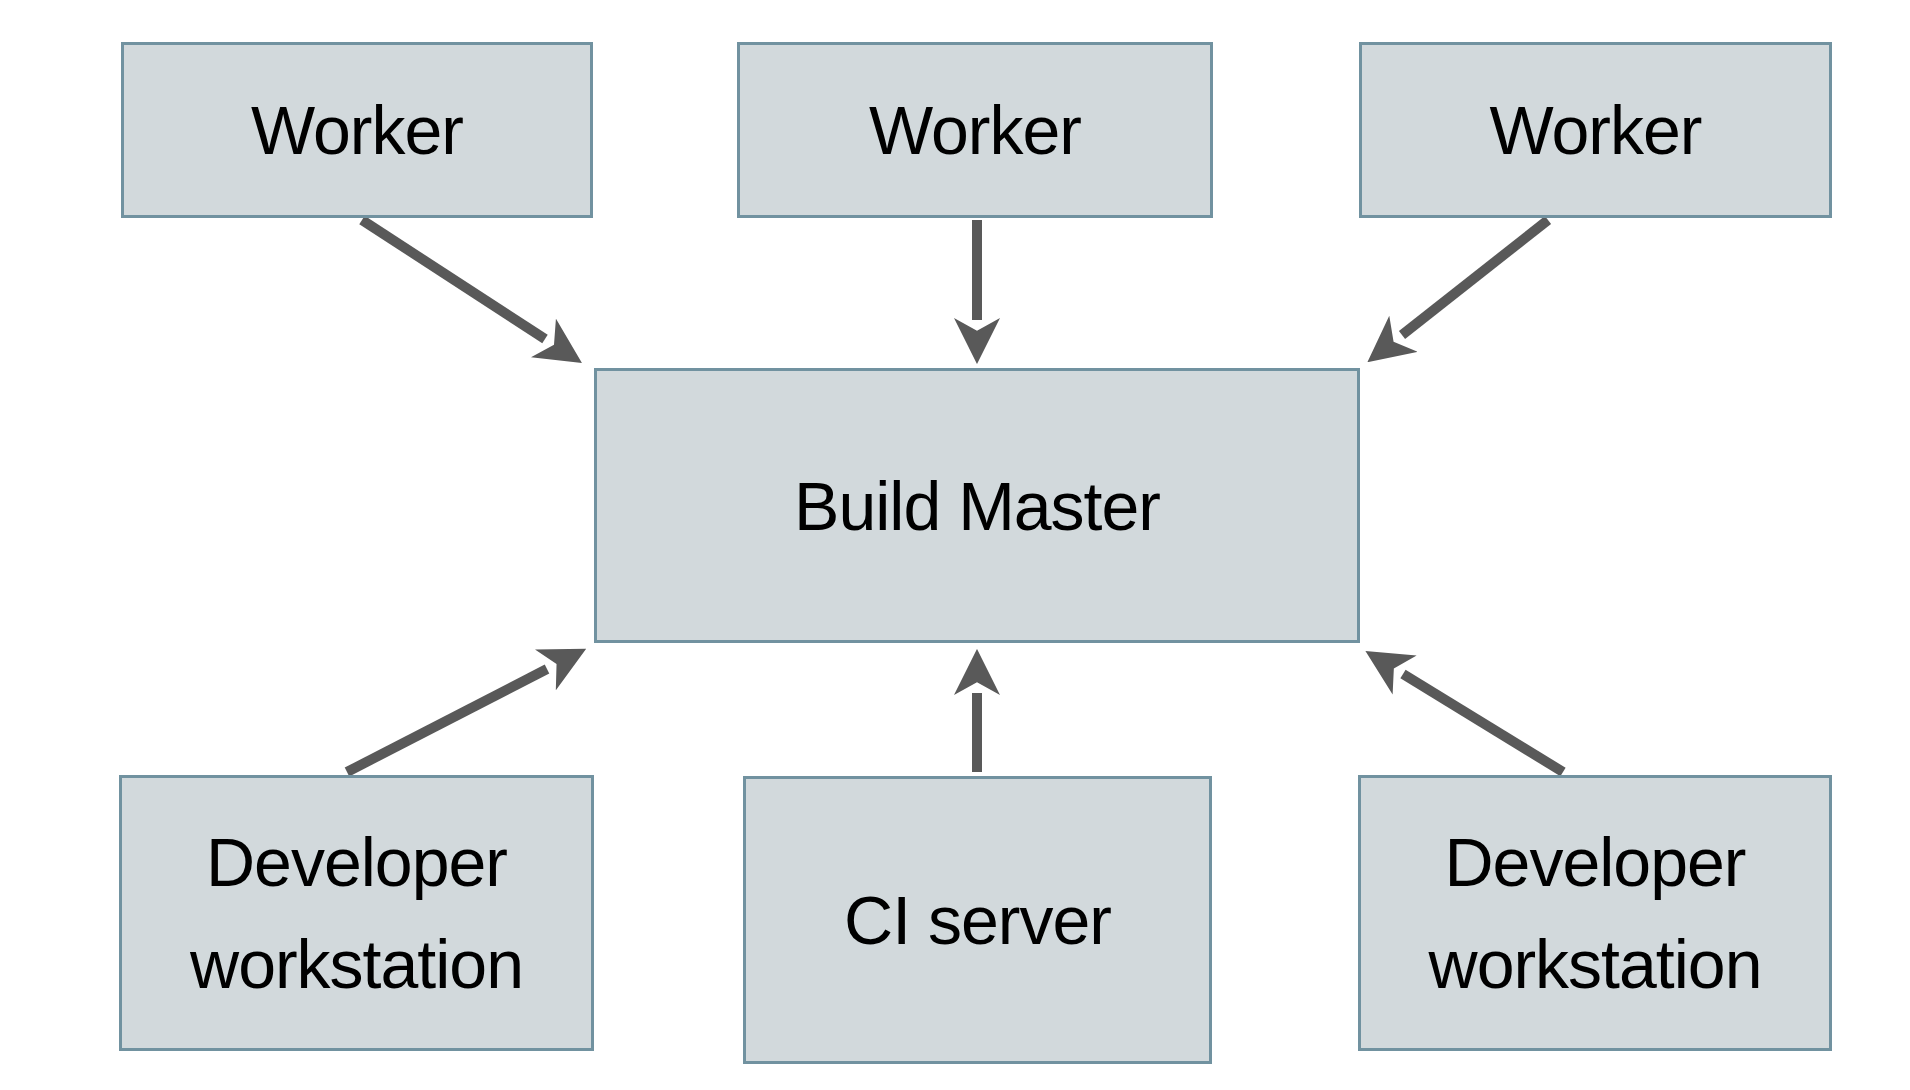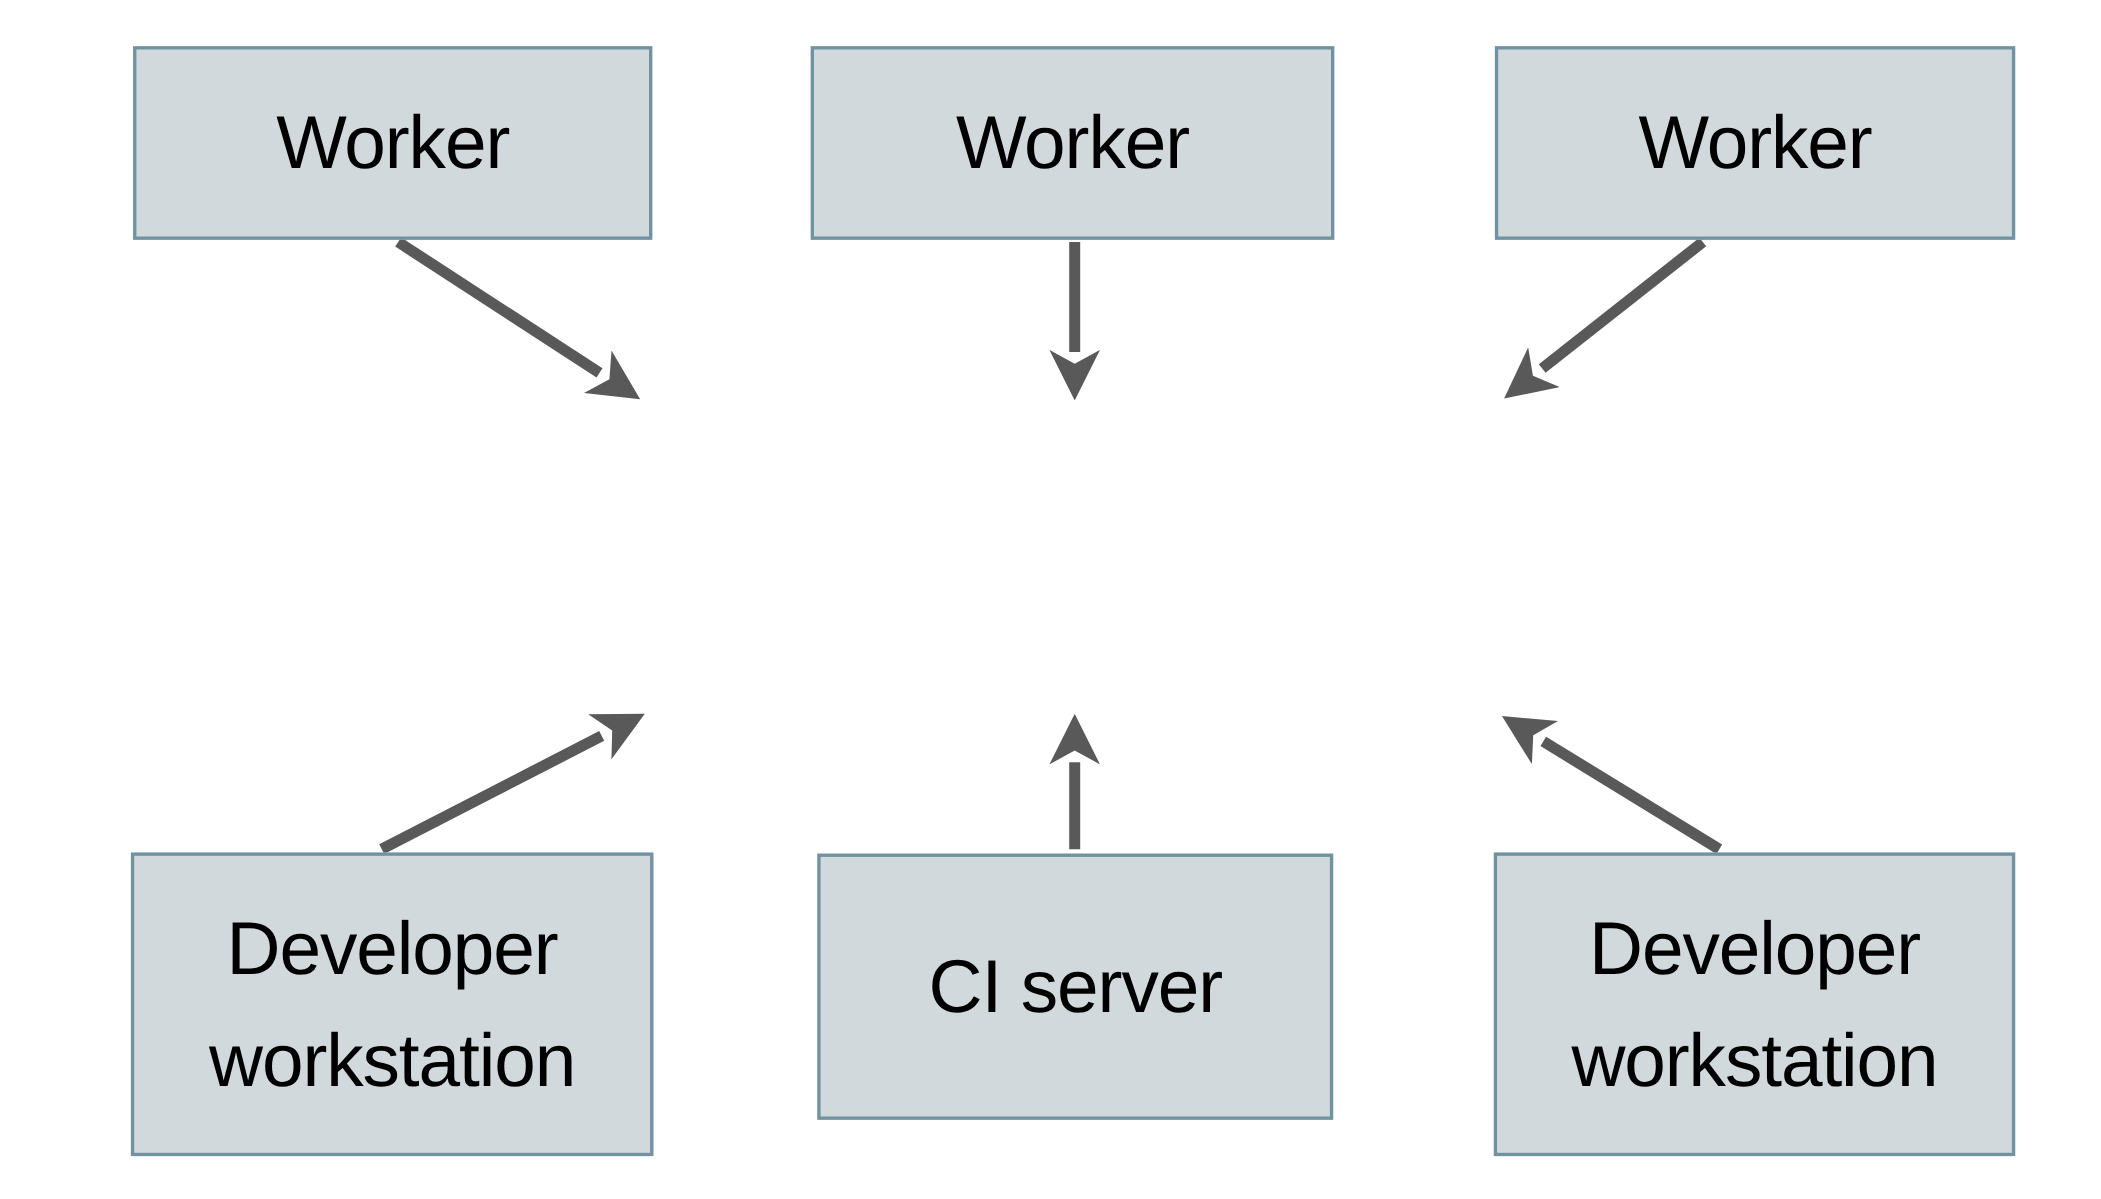--- a/index.html
+++ b/index.html
@@ -31,21 +31,21 @@
     font-size: 68px;
     line-height: 1.5;
     letter-spacing: -1px;
     padding: 0 26px;
   }
   #node-worker-1      { left: 121px;  top: 42px;  width: 472px; height: 176px; }
   #node-worker-2      { left: 737px;  top: 42px;  width: 476px; height: 176px; }
   #node-worker-3      { left: 1359px; top: 42px;  width: 473px; height: 176px; }
   #node-build-master  { left: 594px;  top: 368px; width: 766px; height: 275px; }
   #node-dev-left      { left: 119px;  top: 775px; width: 475px; height: 276px; }
-  #node-ci-server     { left: 743px;  top: 776px; width: 469px; height: 242px; }
+  #node-ci-server     { left: 743px;  top: 776px; width: 469px; height: 288px; }
   #node-dev-right     { left: 1358px; top: 775px; width: 474px; height: 276px; }
   .edges {
     position: absolute;
     left: 0; top: 0;
     width: 1910px; height: 1090px;
     pointer-events: none;
   }
   .edges line {
     stroke: var(--arrow);
     stroke-width: 10;
@@ -76,20 +76,23 @@
   </div>
 
   <div class="node" id="node-worker-2">
     <span>Worker</span>
   </div>
 
   <div class="node" id="node-worker-3">
     <span>Worker</span>
   </div>
 
+  <div class="node" id="node-build-master">
+    <span>Build Master</span>
+  </div>
 
   <div class="node" id="node-dev-left">
     <span>Developer workstation</span>
   </div>
 
   <div class="node" id="node-ci-server">
     <span>CI server</span>
   </div>
 
   <div class="node" id="node-dev-right">

